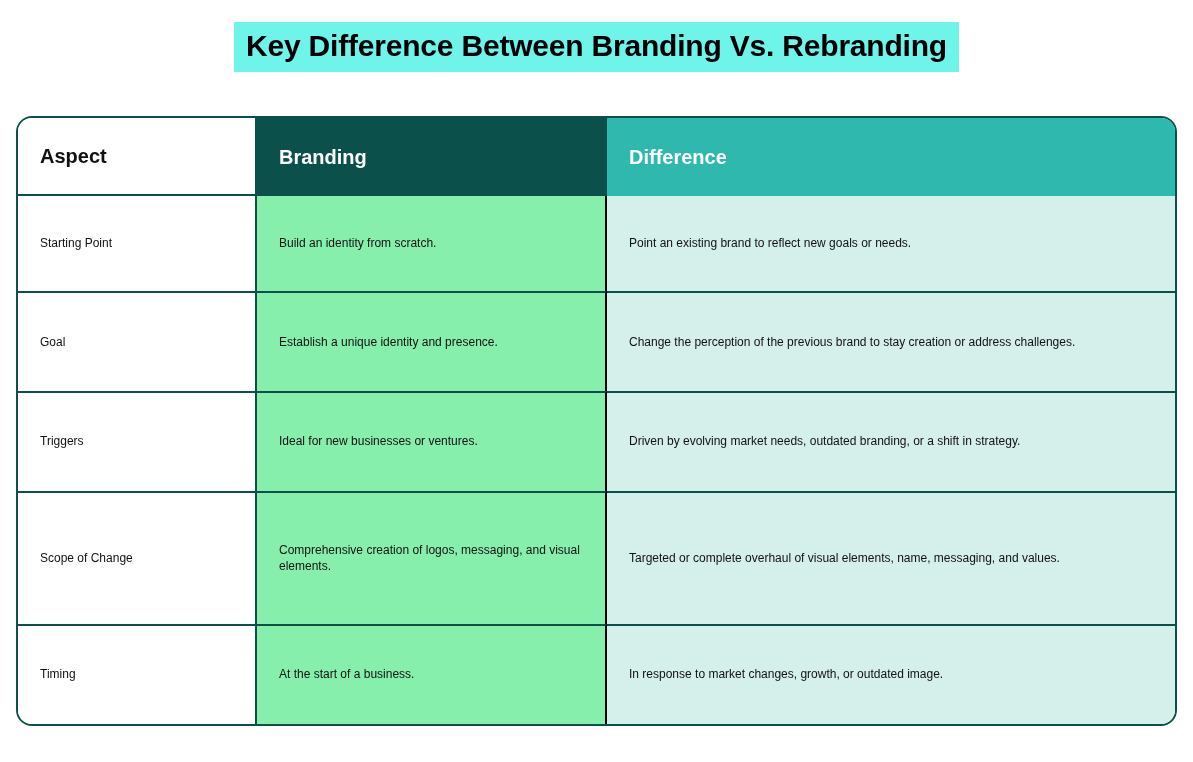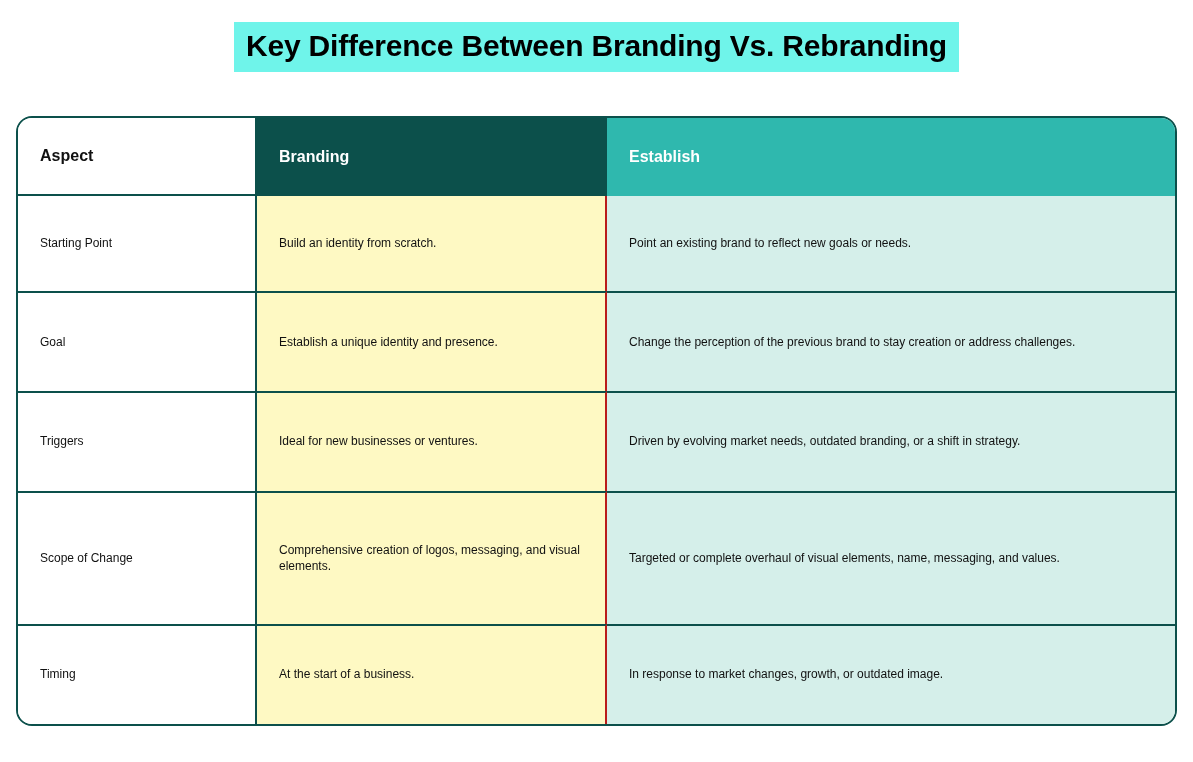--- a/index.html
+++ b/index.html
@@ -60,21 +60,21 @@
   }
   table.cmp col.c-aspect { width: 239px; }
   table.cmp col.c-branding { width: 350px; }
   table.cmp col.c-rebranding { width: auto; }
 
   thead th {
     padding: 0 22px;
     height: 78px;
     text-align: left;
     vertical-align: middle;
-    font-size: 16px;
+    font-size: 20px;
     font-weight: bold;
     box-sizing: border-box;
   }
   th.h-aspect {
     background: #ffffff;
     color: #111111;
     border-right: 2px solid #0C504B;
     border-bottom: 2px solid #0C504B;
   }
   th.h-branding {
@@ -101,22 +101,22 @@
     border-top: none;
   }
   tbody tr:first-child td.cell-aspect {
     border-top: none;
   }
   td.cell-aspect {
     background: #ffffff;
     border-right: 2px solid #0C504B;
   }
   td.cell-branding {
-    background: #fef9c3;
-    border-right: 2px solid #b91c1c;
+    background: #86efac;
+    border-right: 2px solid #000000;
   }
   td.cell-rebranding {
     background: #D5EFEA;
   }
 
   .cell-text { display: block; }
 </style>
 </head>
 <body>
 
@@ -130,21 +130,21 @@
     <table class="cmp">
       <colgroup>
         <col class="c-aspect">
         <col class="c-branding">
         <col class="c-rebranding">
       </colgroup>
       <thead>
         <tr>
           <th class="h-aspect">Aspect</th>
           <th class="h-branding">Branding</th>
-          <th class="h-rebranding">Establish</th>
+          <th class="h-rebranding">Difference</th>
         </tr>
       </thead>
       <tbody>
         <tr>
           <td class="cell-aspect">
             <span class="cell-text">Starting Point</span>
           </td>
           <td class="cell-branding">
             <span class="cell-text">Build an identity from scratch.</span>
           </td>

